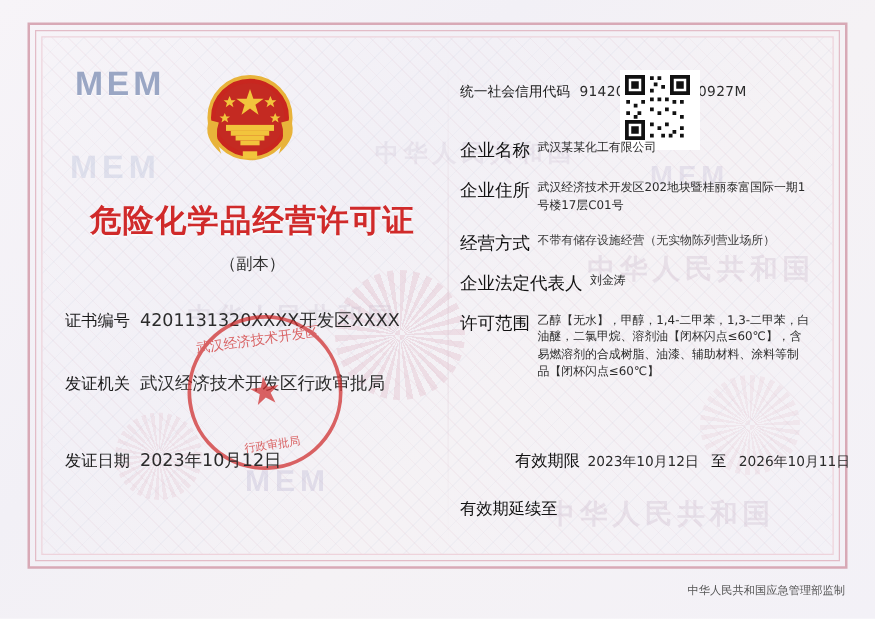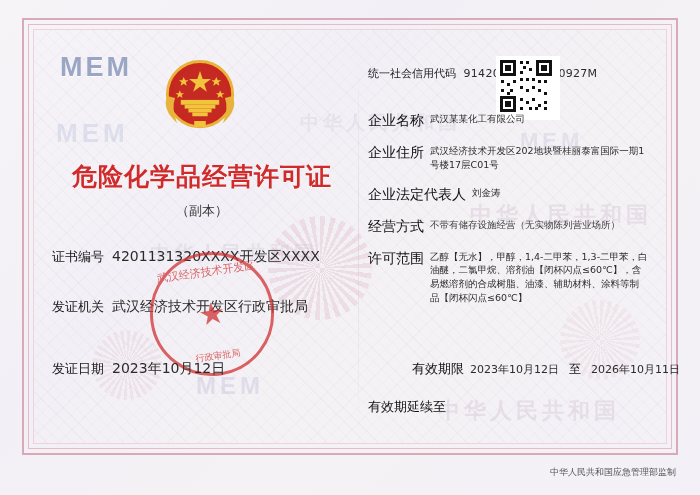--- a/index.html
+++ b/index.html
@@ -434,26 +434,26 @@
   <div class="right-fields">
     <div class="rf-row">
       <span class="rf-label">企业名称</span>
       <span class="rf-value">武汉某某化工有限公司</span>
     </div>
     <div class="rf-row">
       <span class="rf-label">企业住所</span>
       <span class="rf-value">武汉经济技术开发区202地块暨桂丽泰富国际一期1号楼17层C01号</span>
     </div>
     <div class="rf-row">
+      <span class="rf-label">经营方式</span>
+      <span class="rf-value small-gray">不带有储存设施经营（无实物陈列营业场所）</span>
+    </div>
+    <div class="rf-row">
       <span class="rf-label">企业法定代表人</span>
       <span class="rf-value">刘金涛</span>
-    </div>
-    <div class="rf-row">
-      <span class="rf-label">经营方式</span>
-      <span class="rf-value small-gray">不带有储存设施经营（无实物陈列营业场所）</span>
     </div>
     <div class="rf-row">
       <span class="rf-label">许可范围</span>
       <span class="rf-value">乙醇【无水】，甲醇，1,4-二甲苯，1,3-二甲苯，白油醚，二氯甲烷、溶剂油【闭杯闪点≤60℃】，含易燃溶剂的合成树脂、油漆、辅助材料、涂料等制品【闭杯闪点≤60℃】</span>
     </div>
   </div>
 
   <div class="validity">
     <span class="lab">有效期限</span>
     <span class="v">2023年10月12日</span>

